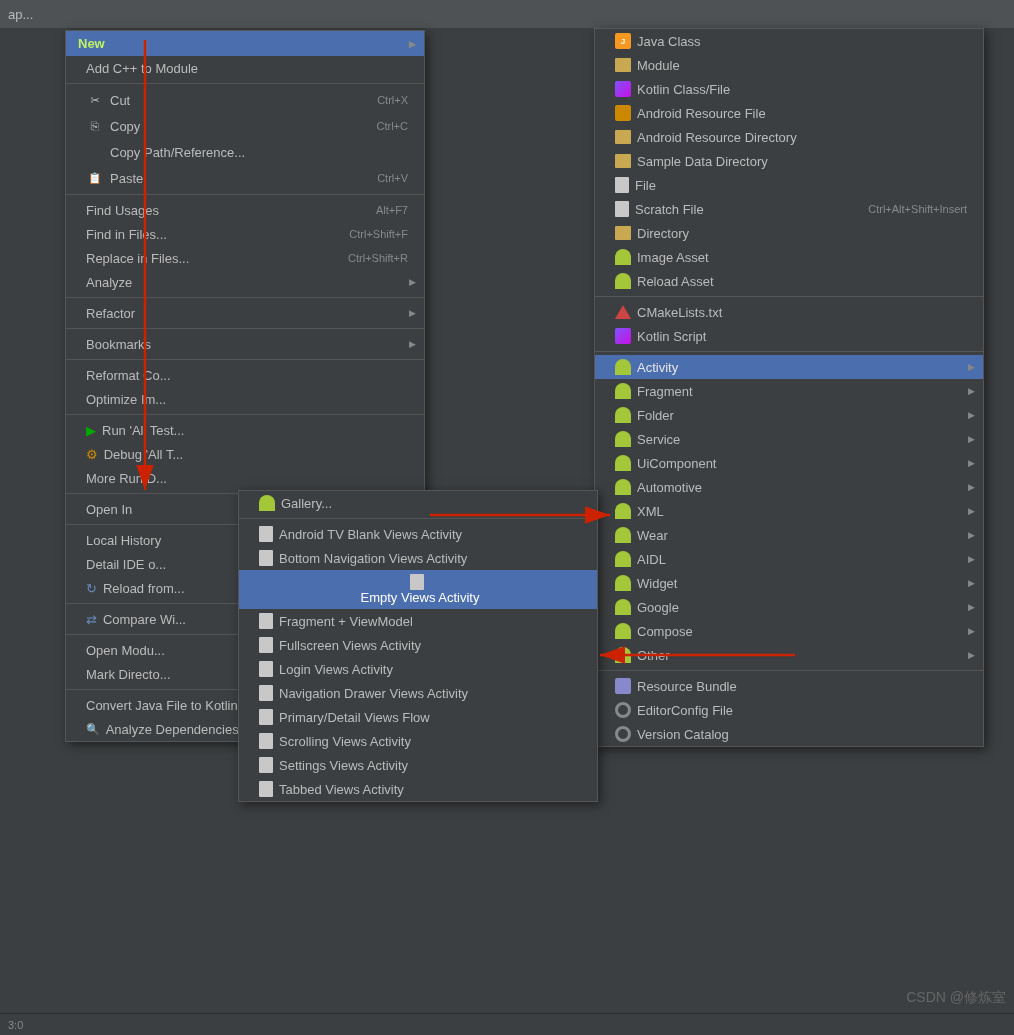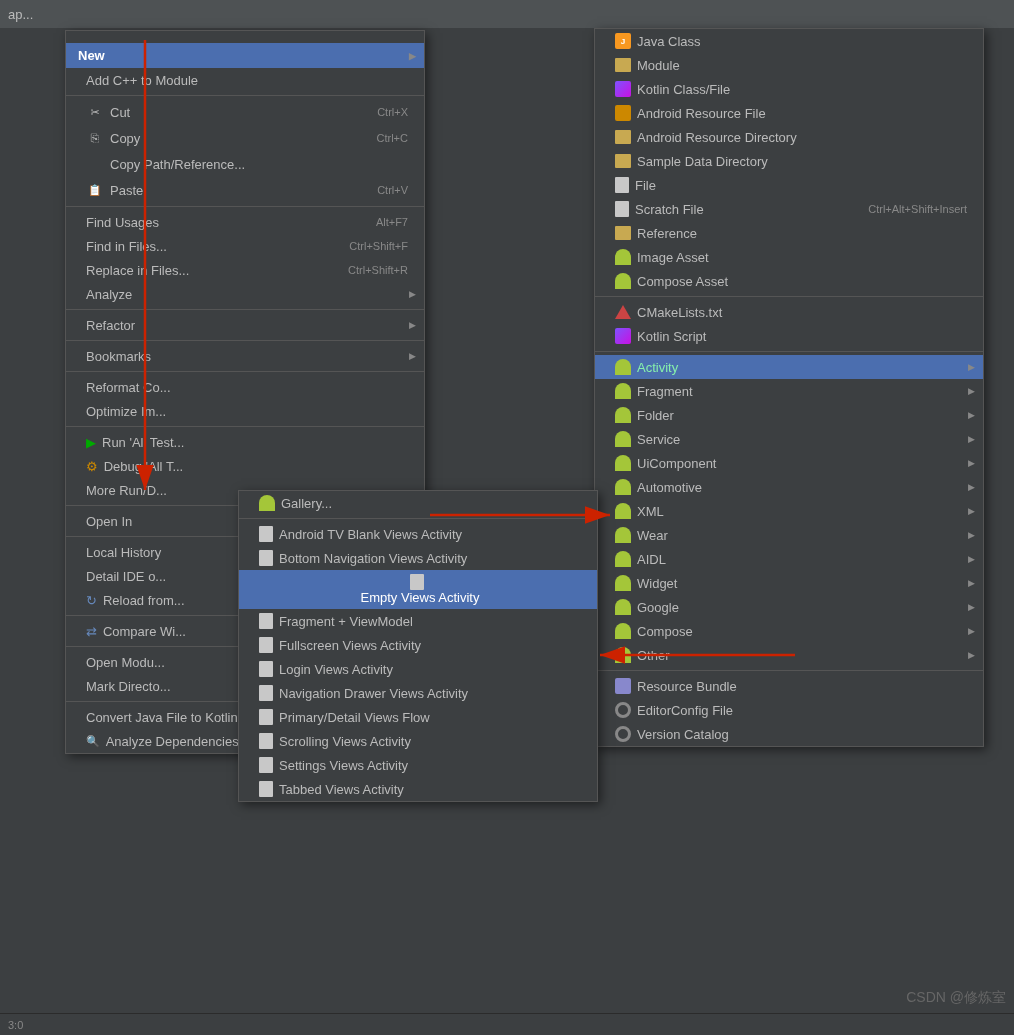--- a/index.html
+++ b/index.html
@@ -51,25 +51,24 @@
       align-items: center;
       padding: 4px 16px 4px 20px;
       cursor: pointer;
       position: relative;
       min-height: 24px;
       color: #bbbbbb;
     }
 
     .menu-item.new-item {
       background: #4b6eaf;
-      color: #ffffff;
+      color: #bef264;
       padding: 5px 16px 5px 12px;
       font-size: 13px;
       font-weight: bold;
-      margin-top: 12px;
     }
 
     .menu-item .shortcut {
       margin-left: auto;
       color: #888888;
       font-size: 11px;
     }
 
     .menu-separator {
       height: 1px;
@@ -341,42 +340,42 @@
     <span style="width:14px;height:16px;background:#c8c8c8;border-radius:1px;display:inline-block;margin-right:6px;flex-shrink:0;"></span>
     <span>File</span>
   </div>
   <div class="menu-item">
     <span style="width:14px;height:16px;background:#c8c8c8;border-radius:1px;display:inline-block;margin-right:6px;flex-shrink:0;"></span>
     <span>Scratch File</span>
     <span class="shortcut">Ctrl+Alt+Shift+Insert</span>
   </div>
   <div class="menu-item">
     <span style="width:16px;height:14px;background:#c8a951;border-radius:1px;display:inline-block;margin-right:6px;flex-shrink:0;"></span>
-    <span>Reference</span>
+    <span>Directory</span>
   </div>
   <div class="menu-item">
     <span style="width:16px;height:16px;background:#a4c639;border-radius:50% 50% 0 0;display:inline-block;margin-right:6px;flex-shrink:0;"></span>
     <span>Image Asset</span>
   </div>
   <div class="menu-item">
     <span style="width:16px;height:16px;background:#a4c639;border-radius:50% 50% 0 0;display:inline-block;margin-right:6px;flex-shrink:0;"></span>
-    <span>Compose Asset</span>
+    <span>Reload Asset</span>
   </div>
   <div class="menu-separator"></div>
   <div class="menu-item">
     <span style="width:0;height:0;border-left:8px solid transparent;border-right:8px solid transparent;border-bottom:14px solid #cc4444;display:inline-block;margin-right:6px;flex-shrink:0;"></span>
     <span>CMakeLists.txt</span>
   </div>
   <div class="menu-item">
     <span style="width:16px;height:16px;background:linear-gradient(135deg,#7f52ff,#c811e1);border-radius:2px;display:inline-block;margin-right:6px;flex-shrink:0;"></span>
     <span>Kotlin Script</span>
   </div>
   <div class="menu-separator"></div>
 
-  <div class="menu-item activity-highlighted submenu-arrow" style="background:#4b6eaf;color:#86efac;">
+  <div class="menu-item activity-highlighted submenu-arrow" style="background:#4b6eaf;color:#e5e5e5;">
     <span style="width:16px;height:16px;background:#a4c639;border-radius:50% 50% 0 0;display:inline-block;margin-right:6px;flex-shrink:0;"></span>
     <span>Activity</span>
   </div>
   <div class="menu-item submenu-arrow">
     <span style="width:16px;height:16px;background:#a4c639;border-radius:50% 50% 0 0;display:inline-block;margin-right:6px;flex-shrink:0;"></span>
     <span>Fragment</span>
   </div>
   <div class="menu-item submenu-arrow">
     <span style="width:16px;height:16px;background:#a4c639;border-radius:50% 50% 0 0;display:inline-block;margin-right:6px;flex-shrink:0;"></span>
     <span>Folder</span>

